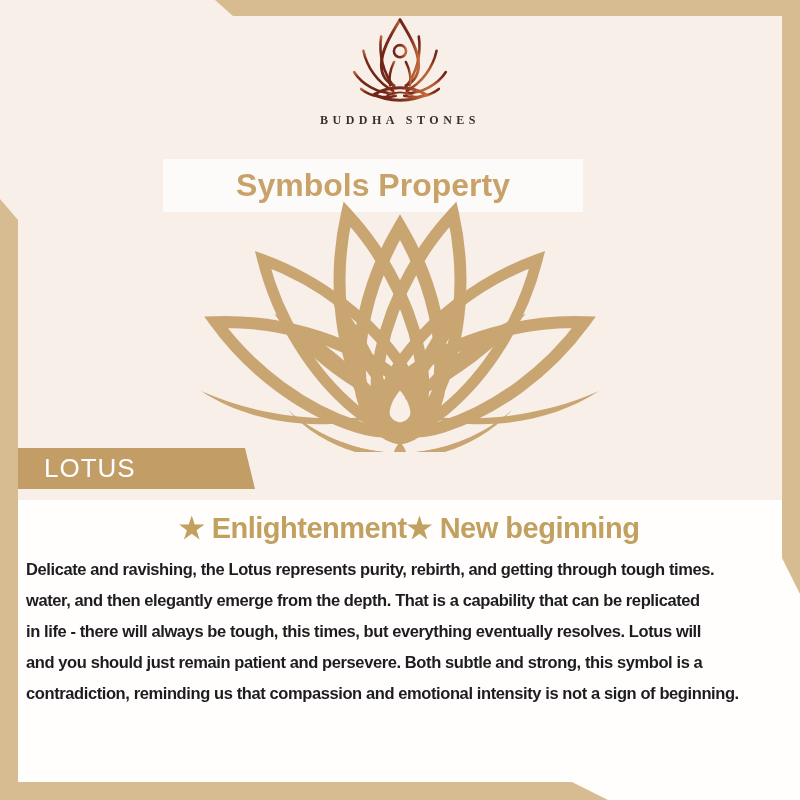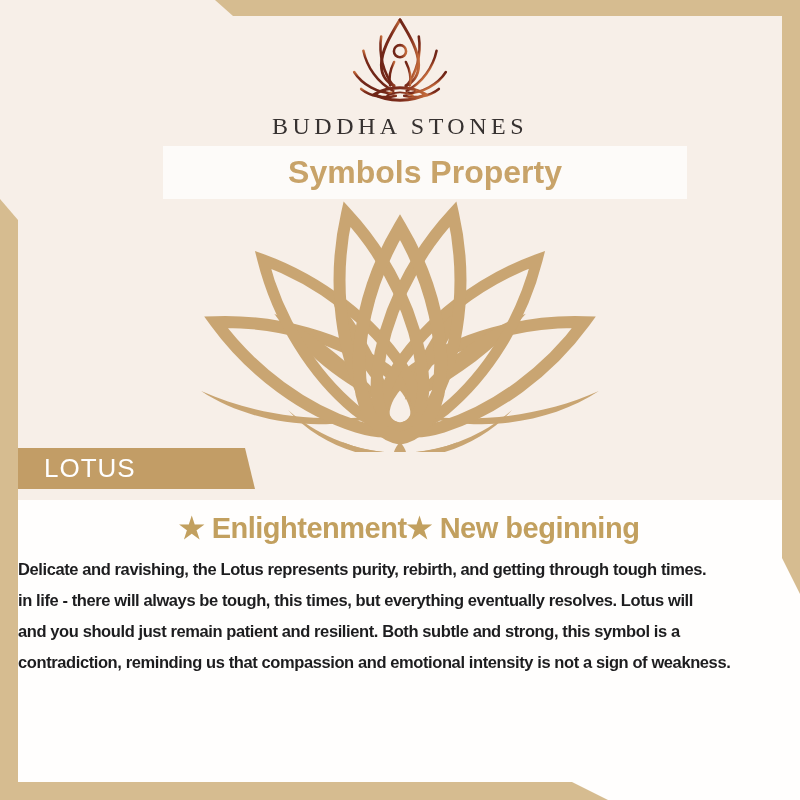--- a/index.html
+++ b/index.html
@@ -20,27 +20,27 @@
     clip-path:polygon(0 0,100% 21px,100% 100%,0 100%);}
   .frame-bottom{left:0;top:782px;width:608px;height:18px;
     clip-path:polygon(0 0,calc(100% - 36px) 0,100% 100%,0 100%);}
 
   
   .logo{position:absolute;left:322px;top:10px;width:156px;height:102px;}
   .brand-name{
     position:absolute;left:0;top:113px;width:800px;
     text-align:center;
     font-family:"Liberation Serif",serif;
-    font-size:24px;font-weight:400;color:#363130;
+    font-size:12px;font-weight:700;color:#363130;
     letter-spacing:4.5px;
   }
 
   
   .title-band{
-    position:absolute;left:163px;top:146px;width:524px;height:53px;
+    position:absolute;left:163px;top:159px;width:420px;height:53px;
     background:#fdfbf9;
   }
   .page-title{
     width:100%;text-align:center;line-height:53px;
     font-size:32px;font-weight:800;color:#c8a369;
     letter-spacing:0px;
   }
 
   
   .lotus{position:absolute;left:190px;top:200px;width:420px;height:252px;}
@@ -59,21 +59,21 @@
   
   .content{
     position:absolute;left:18px;top:500px;width:782px;height:340px;
     background:#fffefd;z-index:2;
   }
   .content-heading{
     margin-top:11px;width:100%;text-align:center;
     font-size:29px;font-weight:700;color:#c2a05f;
     letter-spacing:-0.5px;
   }
-  .paragraph{margin-top:9px;padding-left:0;}
+  .paragraph{margin-top:9px;padding-left:8px;}
   .paragraph .line{
     font-size:16.5px;font-weight:700;color:#1d1d1f;
     line-height:31px;letter-spacing:-0.4px;white-space:nowrap;
   }
 </style>
 </head>
 <body>
 
 <div id="canvas">
 
@@ -151,23 +151,24 @@
   </svg>
 
   <div class="banner">
     <span class="banner-label">LOTUS SYMBOL</span>
   </div>
 
   <div class="content">
     <div class="content-heading">★ Enlightenment★ New beginning</div>
     <div class="paragraph">
       <div class="line">Delicate and ravishing, the Lotus represents purity, rebirth, and getting through tough times.</div>
+      <div class="line">water, and then elegantly emerge from the depth. That is a capability that can be replicated</div>
       <div class="line">in life - there will always be tough, this times, but everything eventually resolves. Lotus will</div>
-      <div class="line">and you should just remain patient and resilient. Both subtle and strong, this symbol is a</div>
-      <div class="line">contradiction, reminding us that compassion and emotional intensity is not a sign of weakness.</div>
+      <div class="line">and you should just remain patient and persevere. Both subtle and strong, this symbol is a</div>
+      <div class="line">contradiction, reminding us that compassion and emotional intensity is not a sign of beginning.</div>
     </div>
   </div>
 
   <div class="frame frame-top"></div>
   <div class="frame frame-right"></div>
   <div class="frame frame-left"></div>
   <div class="frame frame-bottom"></div>
 
 </div>
 

